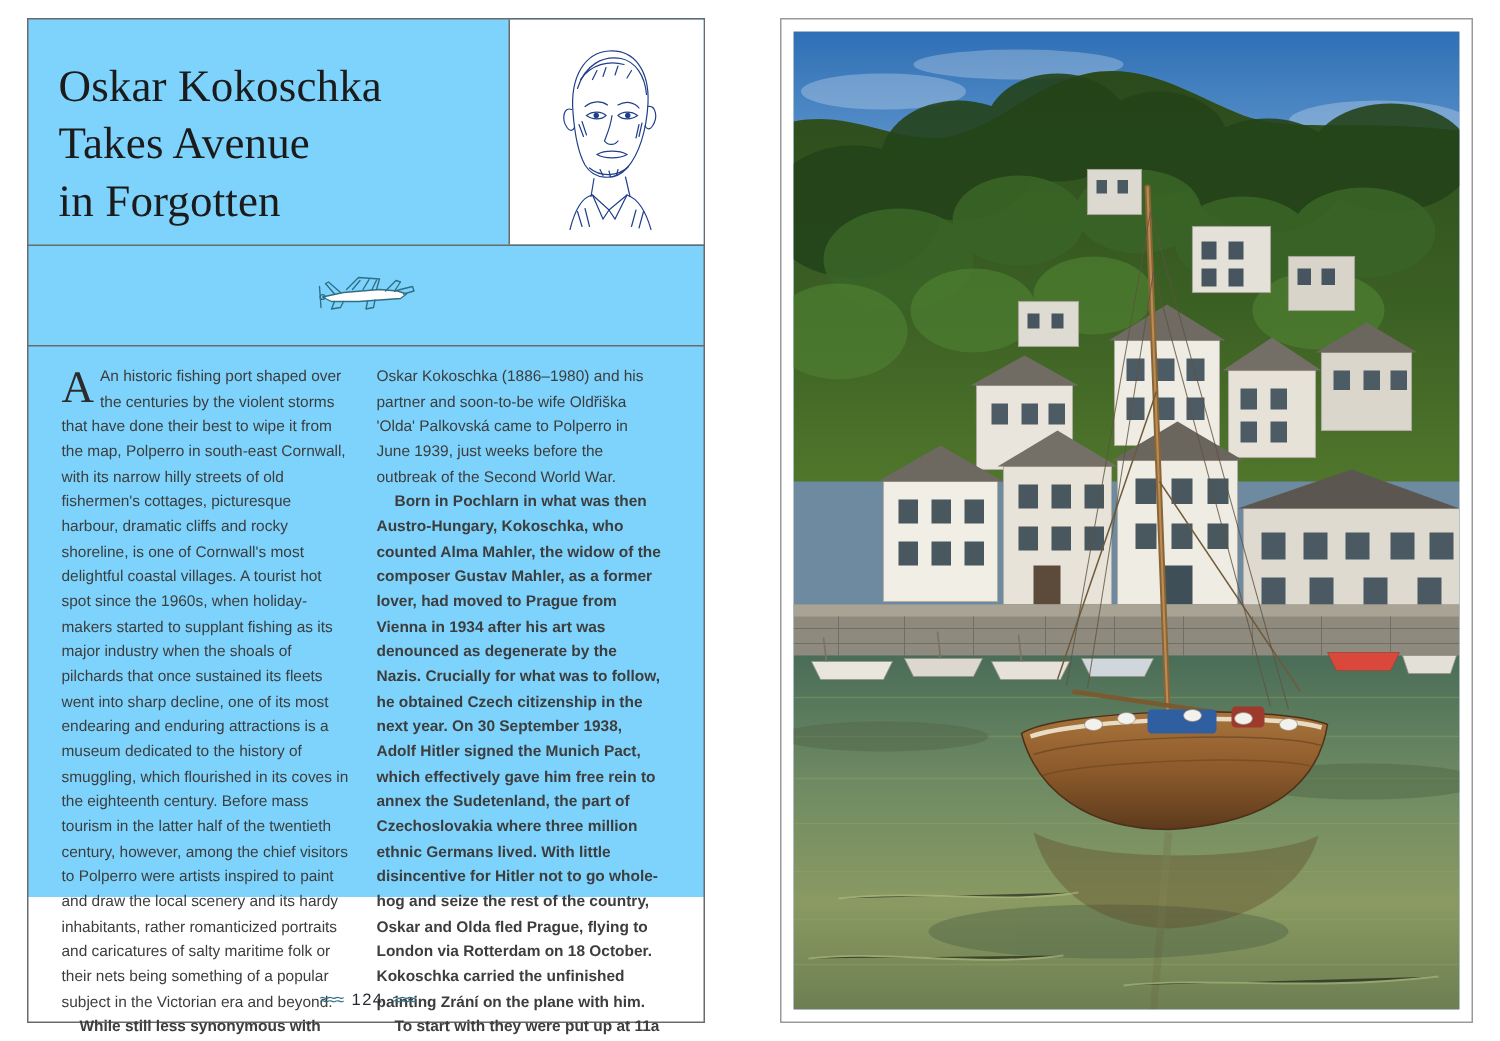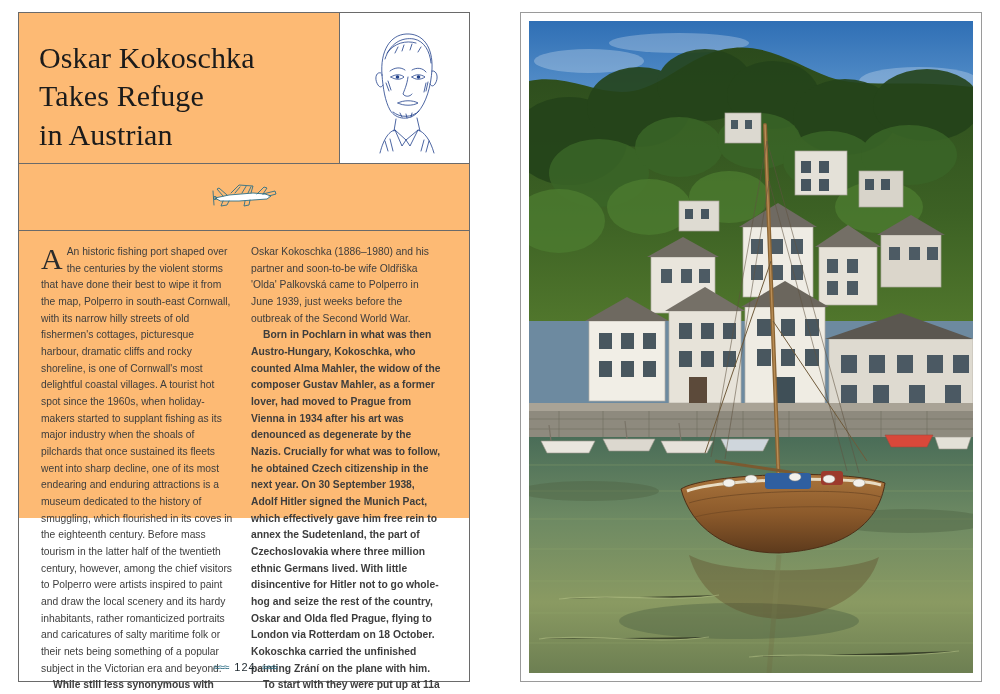--- a/index.html
+++ b/index.html
@@ -18,22 +18,22 @@
     width: 1000px;
     height: 694px;
   }
 
   
   .page-left {
     position: absolute;
     left: 18px;
     top: 12px;
     width: 452px;
-    height: 506px;
-    background: #fdba74;
+    height: 586px;
+    background: #7dd3fc;
     box-sizing: border-box;
   }
   .title-block {
     position: absolute;
     left: 0;
     top: 0;
     width: 452px;
     height: 152px;
     border: 1px solid #6a6a6a;
     border-bottom: none;
@@ -160,22 +160,22 @@
 </head>
 <body>
 
 <div class="spread">
 
   <div class="page-left">
 
     <div class="title-block">
       <div class="title-text">
         <div>Oskar Kokoschka</div>
-        <div>Takes Refuge</div>
-        <div>in Austrian</div>
+        <div>Takes Avenue</div>
+        <div>in Forgotten</div>
       </div>
 
       <div class="portrait-cell">
         <svg width="130" height="150" viewBox="0 0 130 150" xmlns="http://www.w3.org/2000/svg" aria-hidden="true">
           <rect x="0" y="0" width="130" height="150" fill="#ffffff"></rect>
           <g stroke="#1f3f8a" stroke-width="0.8" fill="none" stroke-linecap="round">
 
             <path d="M42 62 C40 38, 50 22, 66 21 C83 20, 93 34, 92 56 C91 74, 86 90, 78 99 C70 108, 56 107, 50 97 C45 88, 43 75, 42 62 Z"></path>
 
             <path d="M45 46 C50 30, 62 24, 74 26 C84 28, 90 38, 91 50"></path>

